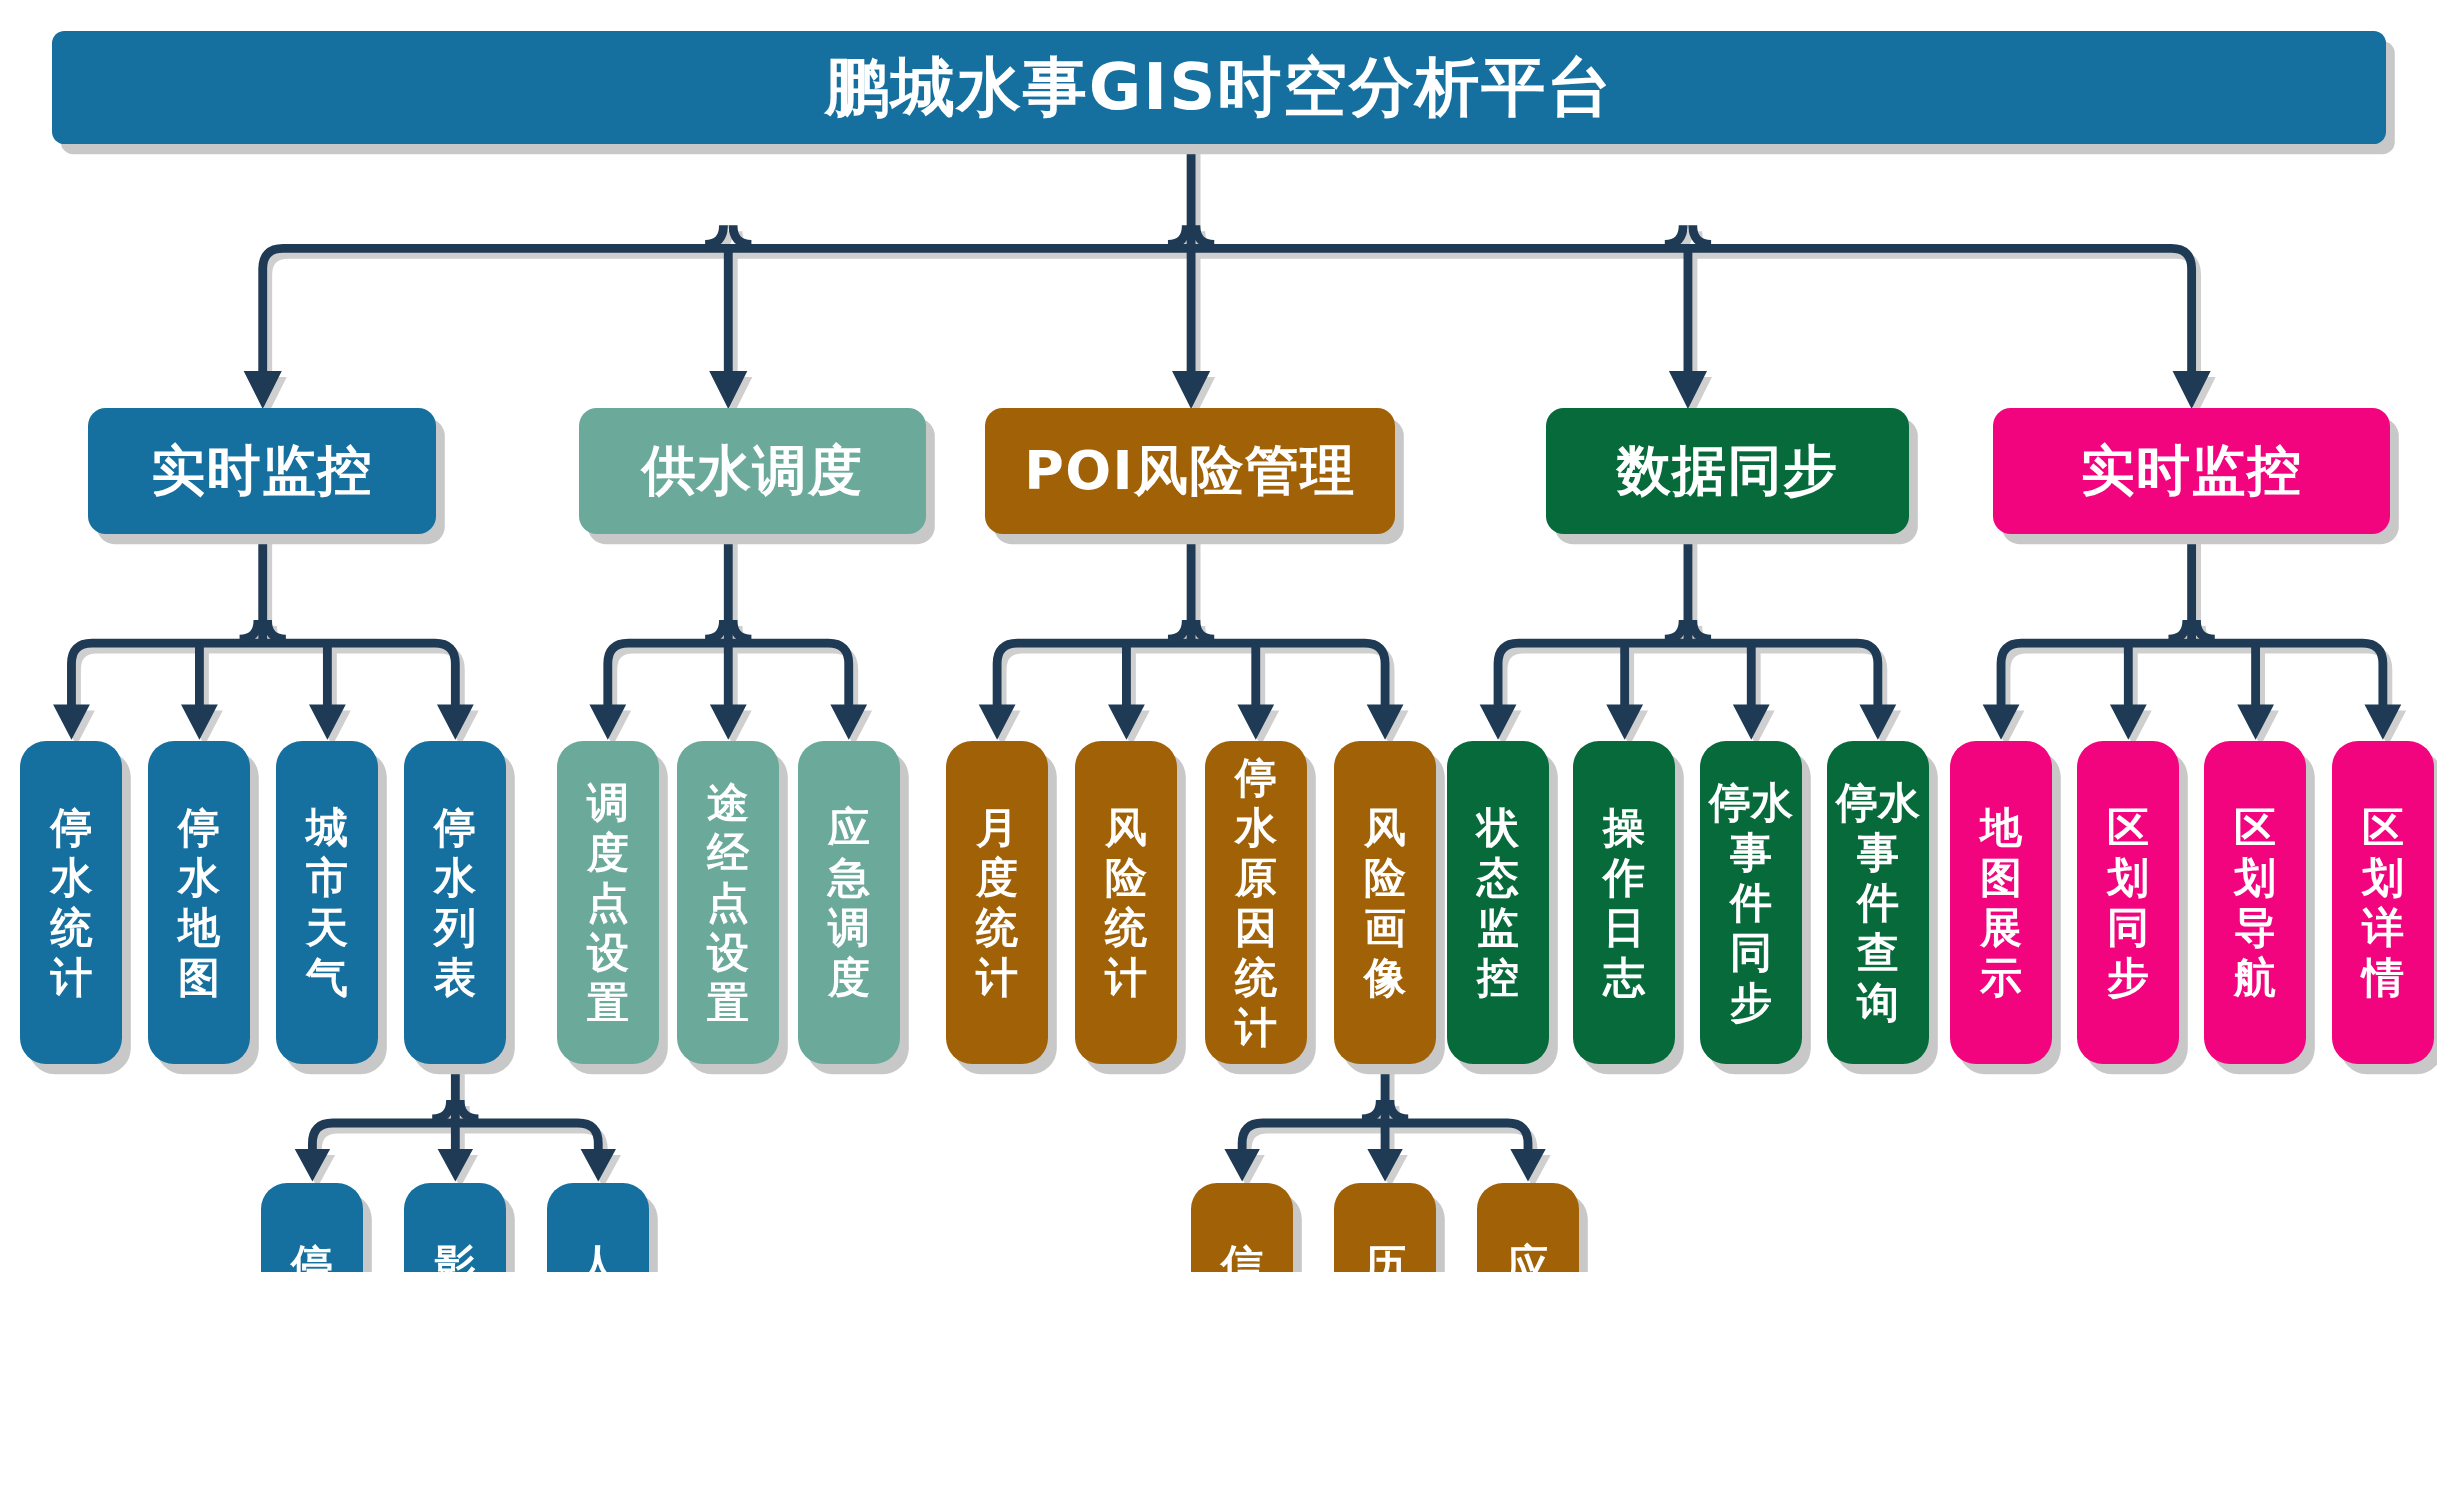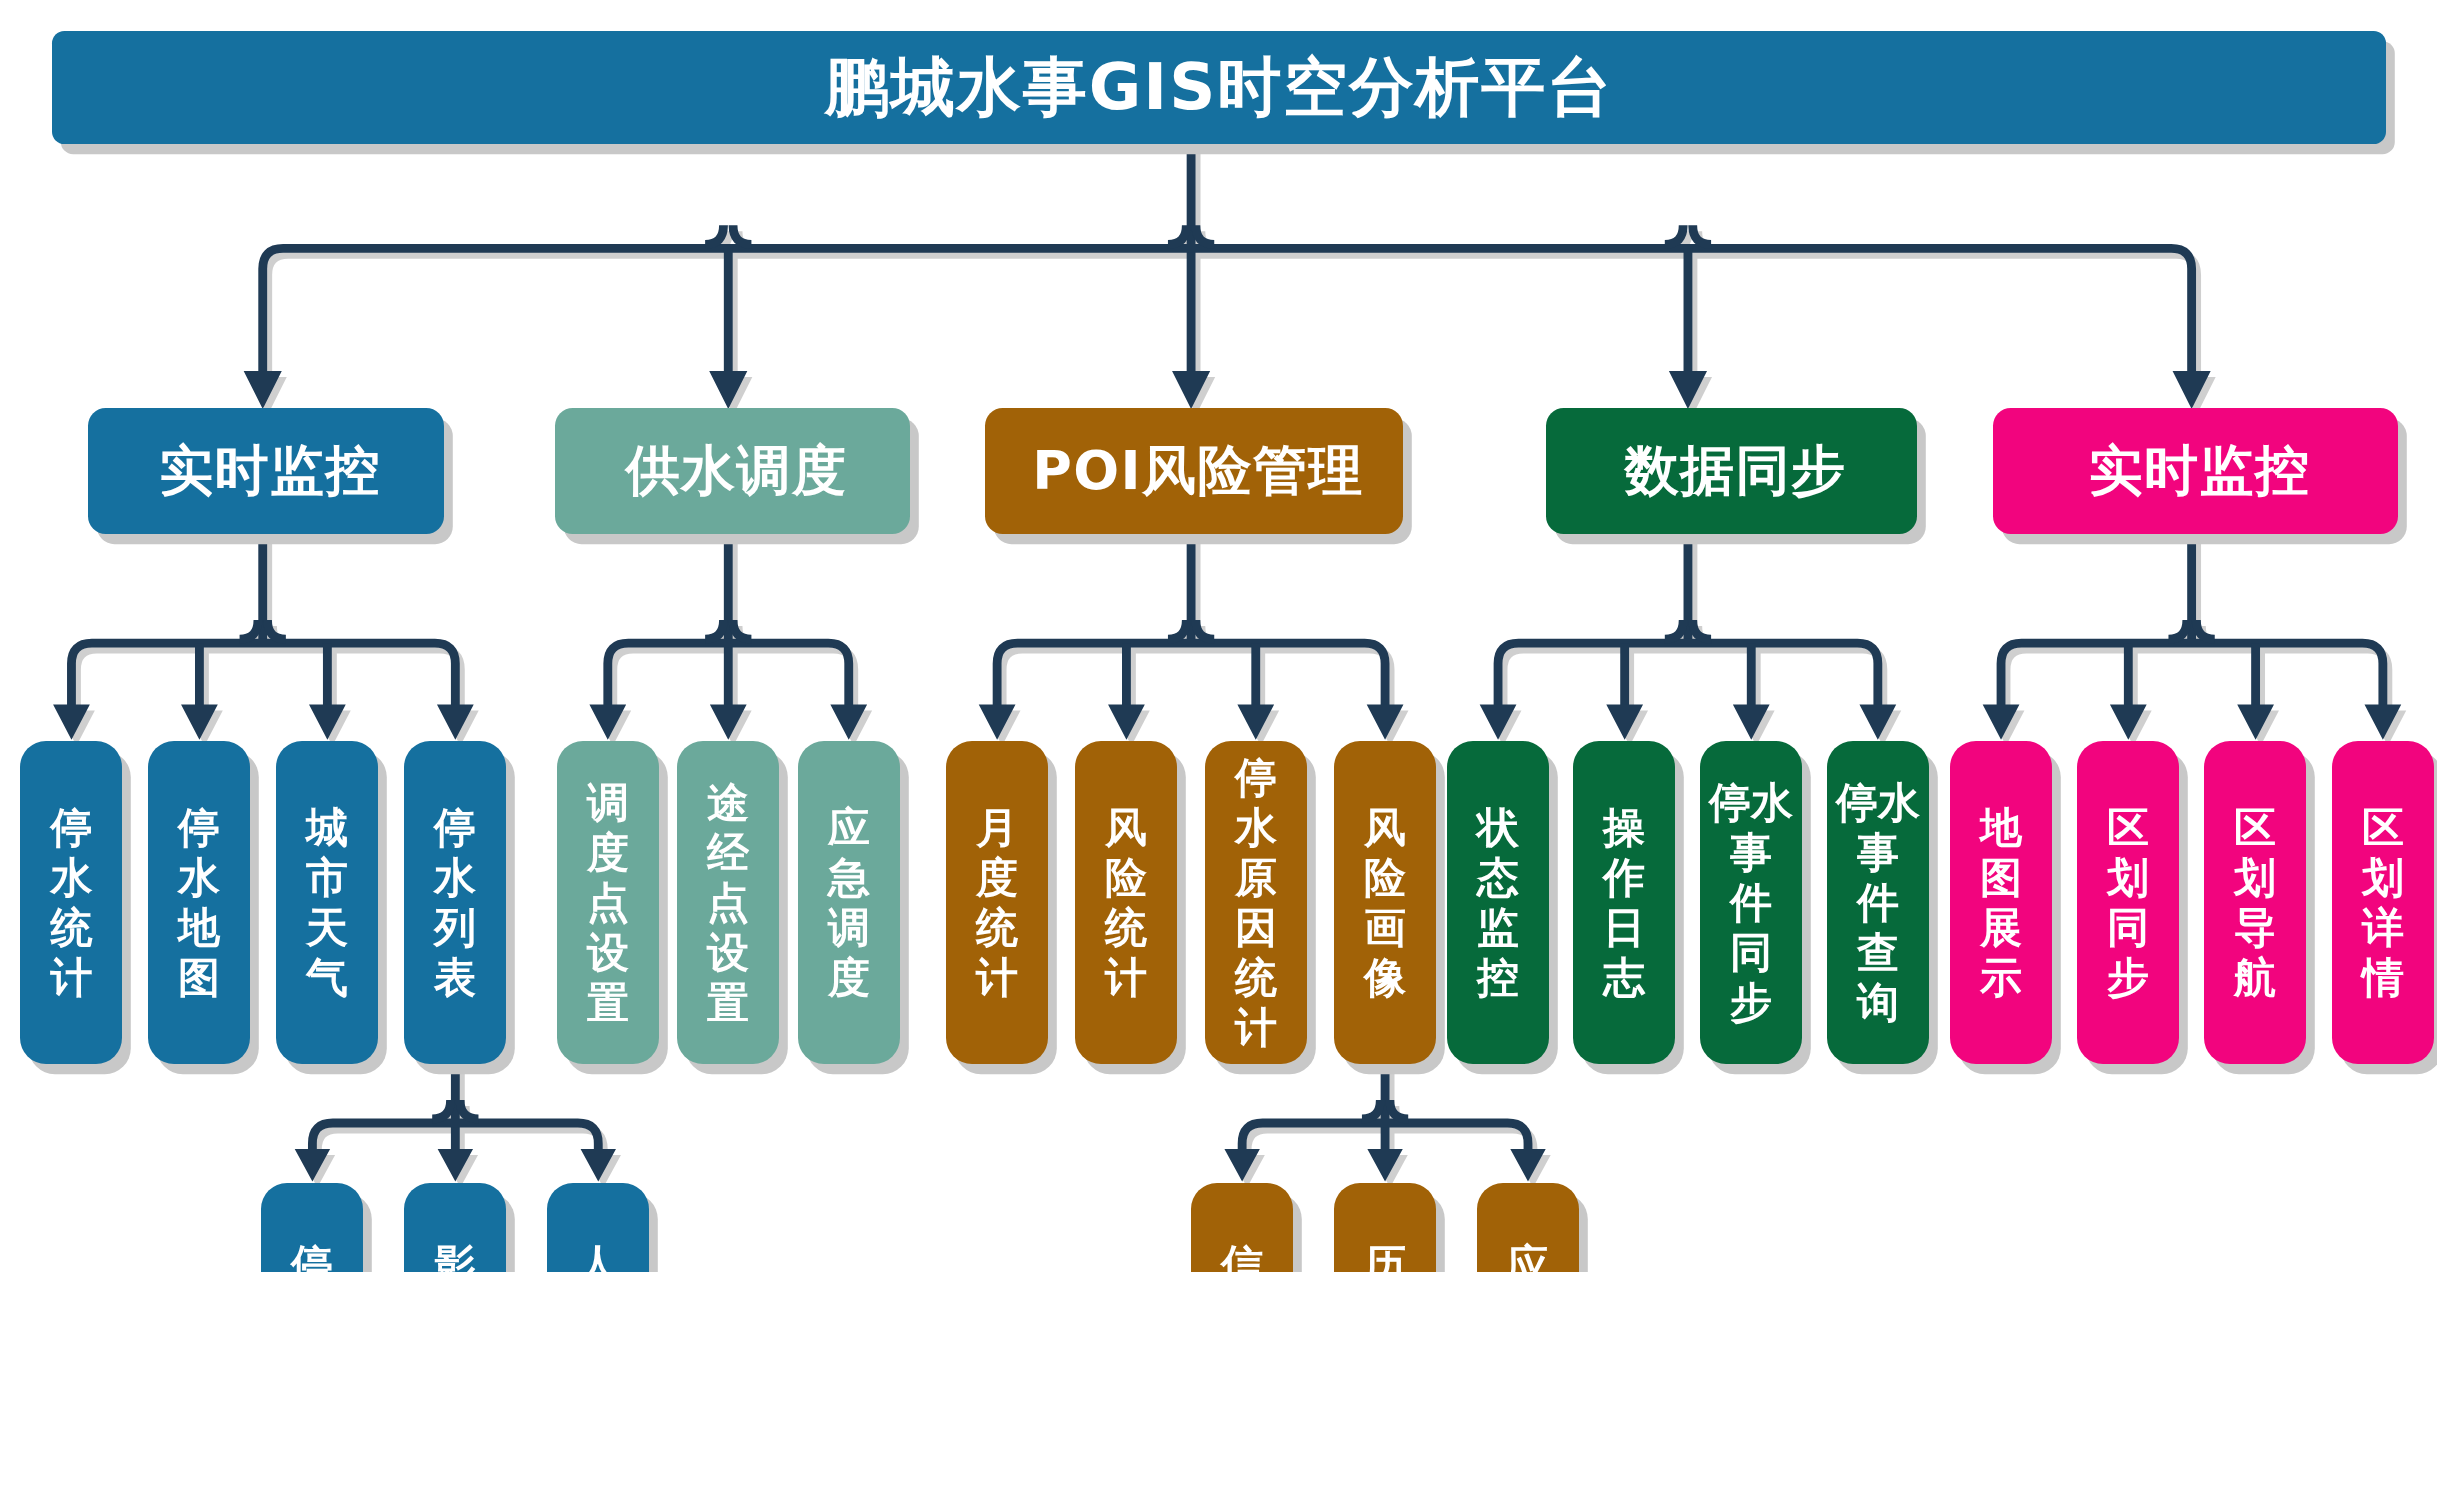--- a/index.html
+++ b/index.html
@@ -8,21 +8,21 @@
     font-family:"DejaVu Sans","Liberation Sans",sans-serif;font-weight:bold;
   }
   .connectors{position:absolute;left:0;top:0;width:2438px;height:1511px;z-index:1;
     filter:drop-shadow(5.4px 6.8px 0px #cfcfcf);}
   .node{
     position:absolute;z-index:2;color:#ffffff;
     display:flex;align-items:center;justify-content:center;text-align:center;
     box-shadow:8.8px 10.2px 0px #c8c8c8;
   }
   .title-node{border-radius:12.3px;font-size:64px;letter-spacing:2px;}
-  .hnode{border-radius:17.7px;font-size:54px;letter-spacing:1.4px;padding-left:8px;}
+  .hnode{border-radius:17.7px;font-size:54px;letter-spacing:1.4px;}
   .vnode{border-radius:26px;font-size:42px;line-height:50px;white-space:pre-line;}
   .c-blue{background:#15709f;}
   .c-teal{background:#6ba99b;}
   .c-salmon{background:#a16207;}
   .c-green{background:#066a3b;}
   .c-pink{background:#f2047e;}
 </style>
 </head>
 <body>
 
@@ -74,21 +74,21 @@
         M2174 1035 H2228 L2201 1087 Z M2360 1035 H2414 L2387 1087 Z M2546 1035 H2600 L2573 1087 Z M2732 1035 H2786 L2759 1087 Z
         M2913 1035 H2967 L2940 1087 Z M3100 1035 H3154 L3127 1087 Z M3287 1035 H3341 L3314 1087 Z M3474 1035 H3528 L3501 1087 Z"></path>
       <path d="M433 1688 H485 L459 1736 Z M643 1688 H695 L669 1736 Z M853 1688 H905 L879 1736 Z
         M1799 1688 H1851 L1825 1736 Z M2009 1688 H2061 L2035 1736 Z M2219 1688 H2271 L2245 1736 Z"></path>
     </g>
   </svg>
 
   <div class="node title-node c-blue" style="left:52px;top:31px;width:2334px;height:113px;">鹏城水事GIS时空分析平台</div>
 
   <div class="node hnode c-blue" style="left:88px;top:408px;width:348px;height:126px;">实时监控</div>
-  <div class="node hnode c-teal" style="left:555px;top:408px;width:347px;height:126px;font-family:Liberation Serif, serif;">供水调度</div>
+  <div class="node hnode c-teal" style="left:579px;top:408px;width:347px;height:126px;font-family:Liberation Serif, serif;">供水调度</div>
   <div class="node hnode c-salmon" style="left:985px;top:408px;width:410px;height:126px;">POI风险管理</div>
   <div class="node hnode c-green" style="left:1506px;top:408px;width:363px;height:126px;margin-left:40px;">数据同步</div>
   <div class="node hnode c-pink" style="left:1993px;top:408px;width:397px;height:126px;">实时监控</div>
 
   <div class="node vnode c-blue" style="left:20.4px;top:741px;width:102px;height:323px;">停
 水
 统
 计</div>
   <div class="node vnode c-blue" style="left:148px;top:741px;width:102px;height:323px;">停
 水

